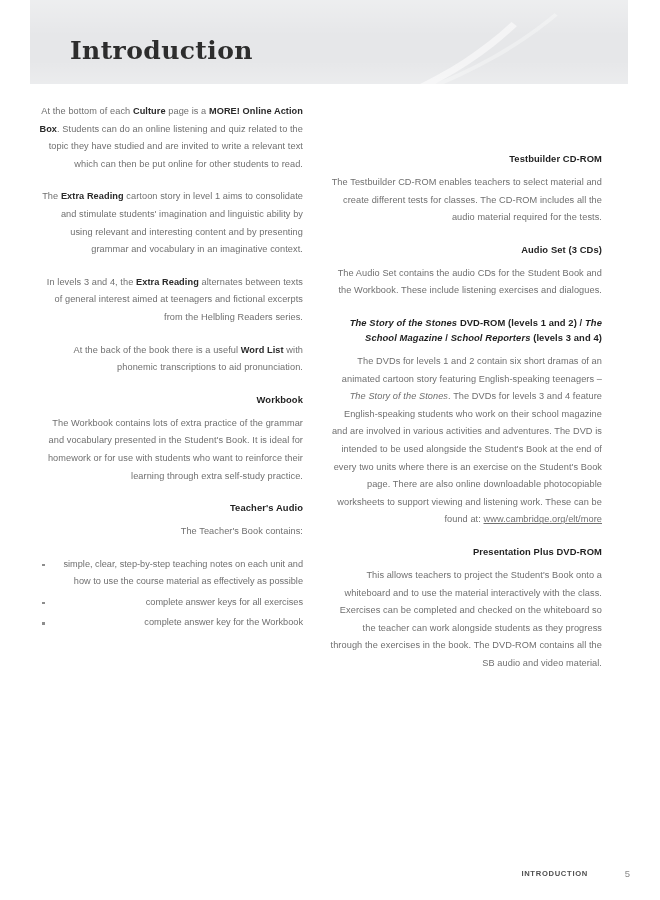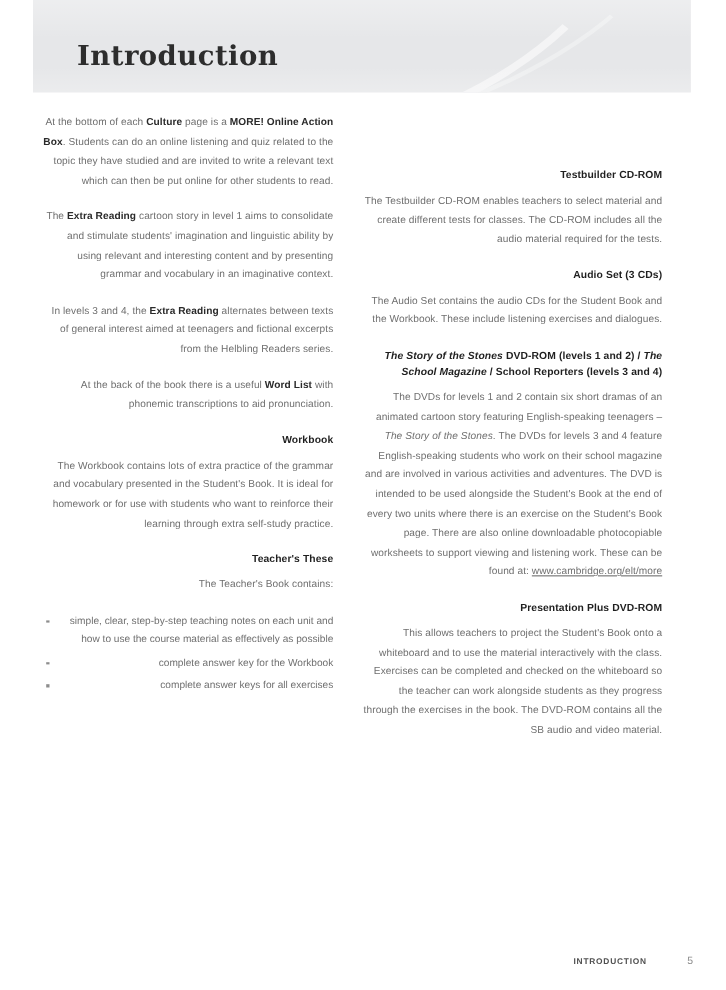--- a/index.html
+++ b/index.html
@@ -184,34 +184,34 @@
   </div>
 
   <div class="content">
     <div class="col col-left" id="col-left">
         <p><span>At the bottom of each </span><b>Culture</b><span> page is a </span><b>MORE! Online Action Box</b><span>. Students can do an online listening and quiz related to the topic they have studied and are invited to write a relevant text which can then be put online for other students to read.</span></p>
         <p><span>The </span><b>Extra Reading</b><span> cartoon story in level 1 aims to consolidate and stimulate students' imagination and linguistic ability by using relevant and interesting content and by presenting grammar and vocabulary in an imaginative context.</span></p>
         <p><span>In levels 3 and 4, the </span><b>Extra Reading</b><span> alternates between texts of general interest aimed at teenagers and fictional excerpts from the Helbling Readers series.</span></p>
         <p><span>At the back of the book there is a useful </span><b>Word List</b><span> with phonemic transcriptions to aid pronunciation.</span></p>
         <h2 class="sec">Workbook</h2>
         <p><span>The Workbook contains lots of extra practice of the grammar and vocabulary presented in the Student's Book. It is ideal for homework or for use with students who want to reinforce their learning through extra self-study practice.</span></p>
-        <h2 class="sec">Teacher's These</h2>
+        <h2 class="sec">Teacher's Audio</h2>
         <p><span>The Teacher's Book contains:</span></p>
         <ul class="bullets">
           <li>simple, clear, step-by-step teaching notes on each unit and how to use the course material as effectively as possible</li>
+          <li>complete answer keys for all exercises</li>
           <li>complete answer key for the Workbook</li>
-          <li>complete answer keys for all exercises</li>
         </ul>
       </div>
     <div class="col col-right" id="col-right">
         <h2 class="sec">Testbuilder CD-ROM</h2>
         <p><span>The Testbuilder CD-ROM enables teachers to select material and create different tests for classes. The CD-ROM includes all the audio material required for the tests.</span></p>
         <h2 class="sec">Audio Set (3 CDs)</h2>
         <p><span>The Audio Set contains the audio CDs for the Student Book and the Workbook. These include listening exercises and dialogues.</span></p>
-        <h2 class="sec"><span style="font-style: italic;">The Story of the Stones</span><span> DVD-ROM (levels 1 and 2) / </span><span style="font-style: italic;">The School Magazine</span><span> / </span><span style="">School Reporters</span><span> (levels 3 and 4)</span></h2>
+        <h2 class="sec"><span style="font-style: italic;">The Story of the Stones</span><span> DVD-ROM (levels 1 and 2) / </span><span style="font-style: italic;">The School Magazine</span><span> / </span><span style="font-style: italic;">School Reporters</span><span> (levels 3 and 4)</span></h2>
         <p><span>The DVDs for levels 1 and 2 contain six short dramas of an animated cartoon story featuring English-speaking teenagers – </span><i>The Story of the Stones</i><span>. The DVDs for levels 3 and 4 feature English-speaking students who work on their school magazine and are involved in various activities and adventures. The DVD is intended to be used alongside the Student's Book at the end of every two units where there is an exercise on the Student's Book page. There are also online downloadable photocopiable worksheets to support viewing and listening work. These can be found at: </span><a class="link" href="#">www.cambridge.org/elt/more</a></p>
         <h2 class="sec">Presentation Plus DVD-ROM</h2>
         <p><span>This allows teachers to project the Student's Book onto a whiteboard and to use the material interactively with the class. Exercises can be completed and checked on the whiteboard so the teacher can work alongside students as they progress through the exercises in the book. The DVD-ROM contains all the SB audio and video material.</span></p>
       </div>
   </div>
 
   <div class="footer">
     <span class="footer-label">INTRODUCTION</span>
     <span class="footer-page">5</span>
   </div>

